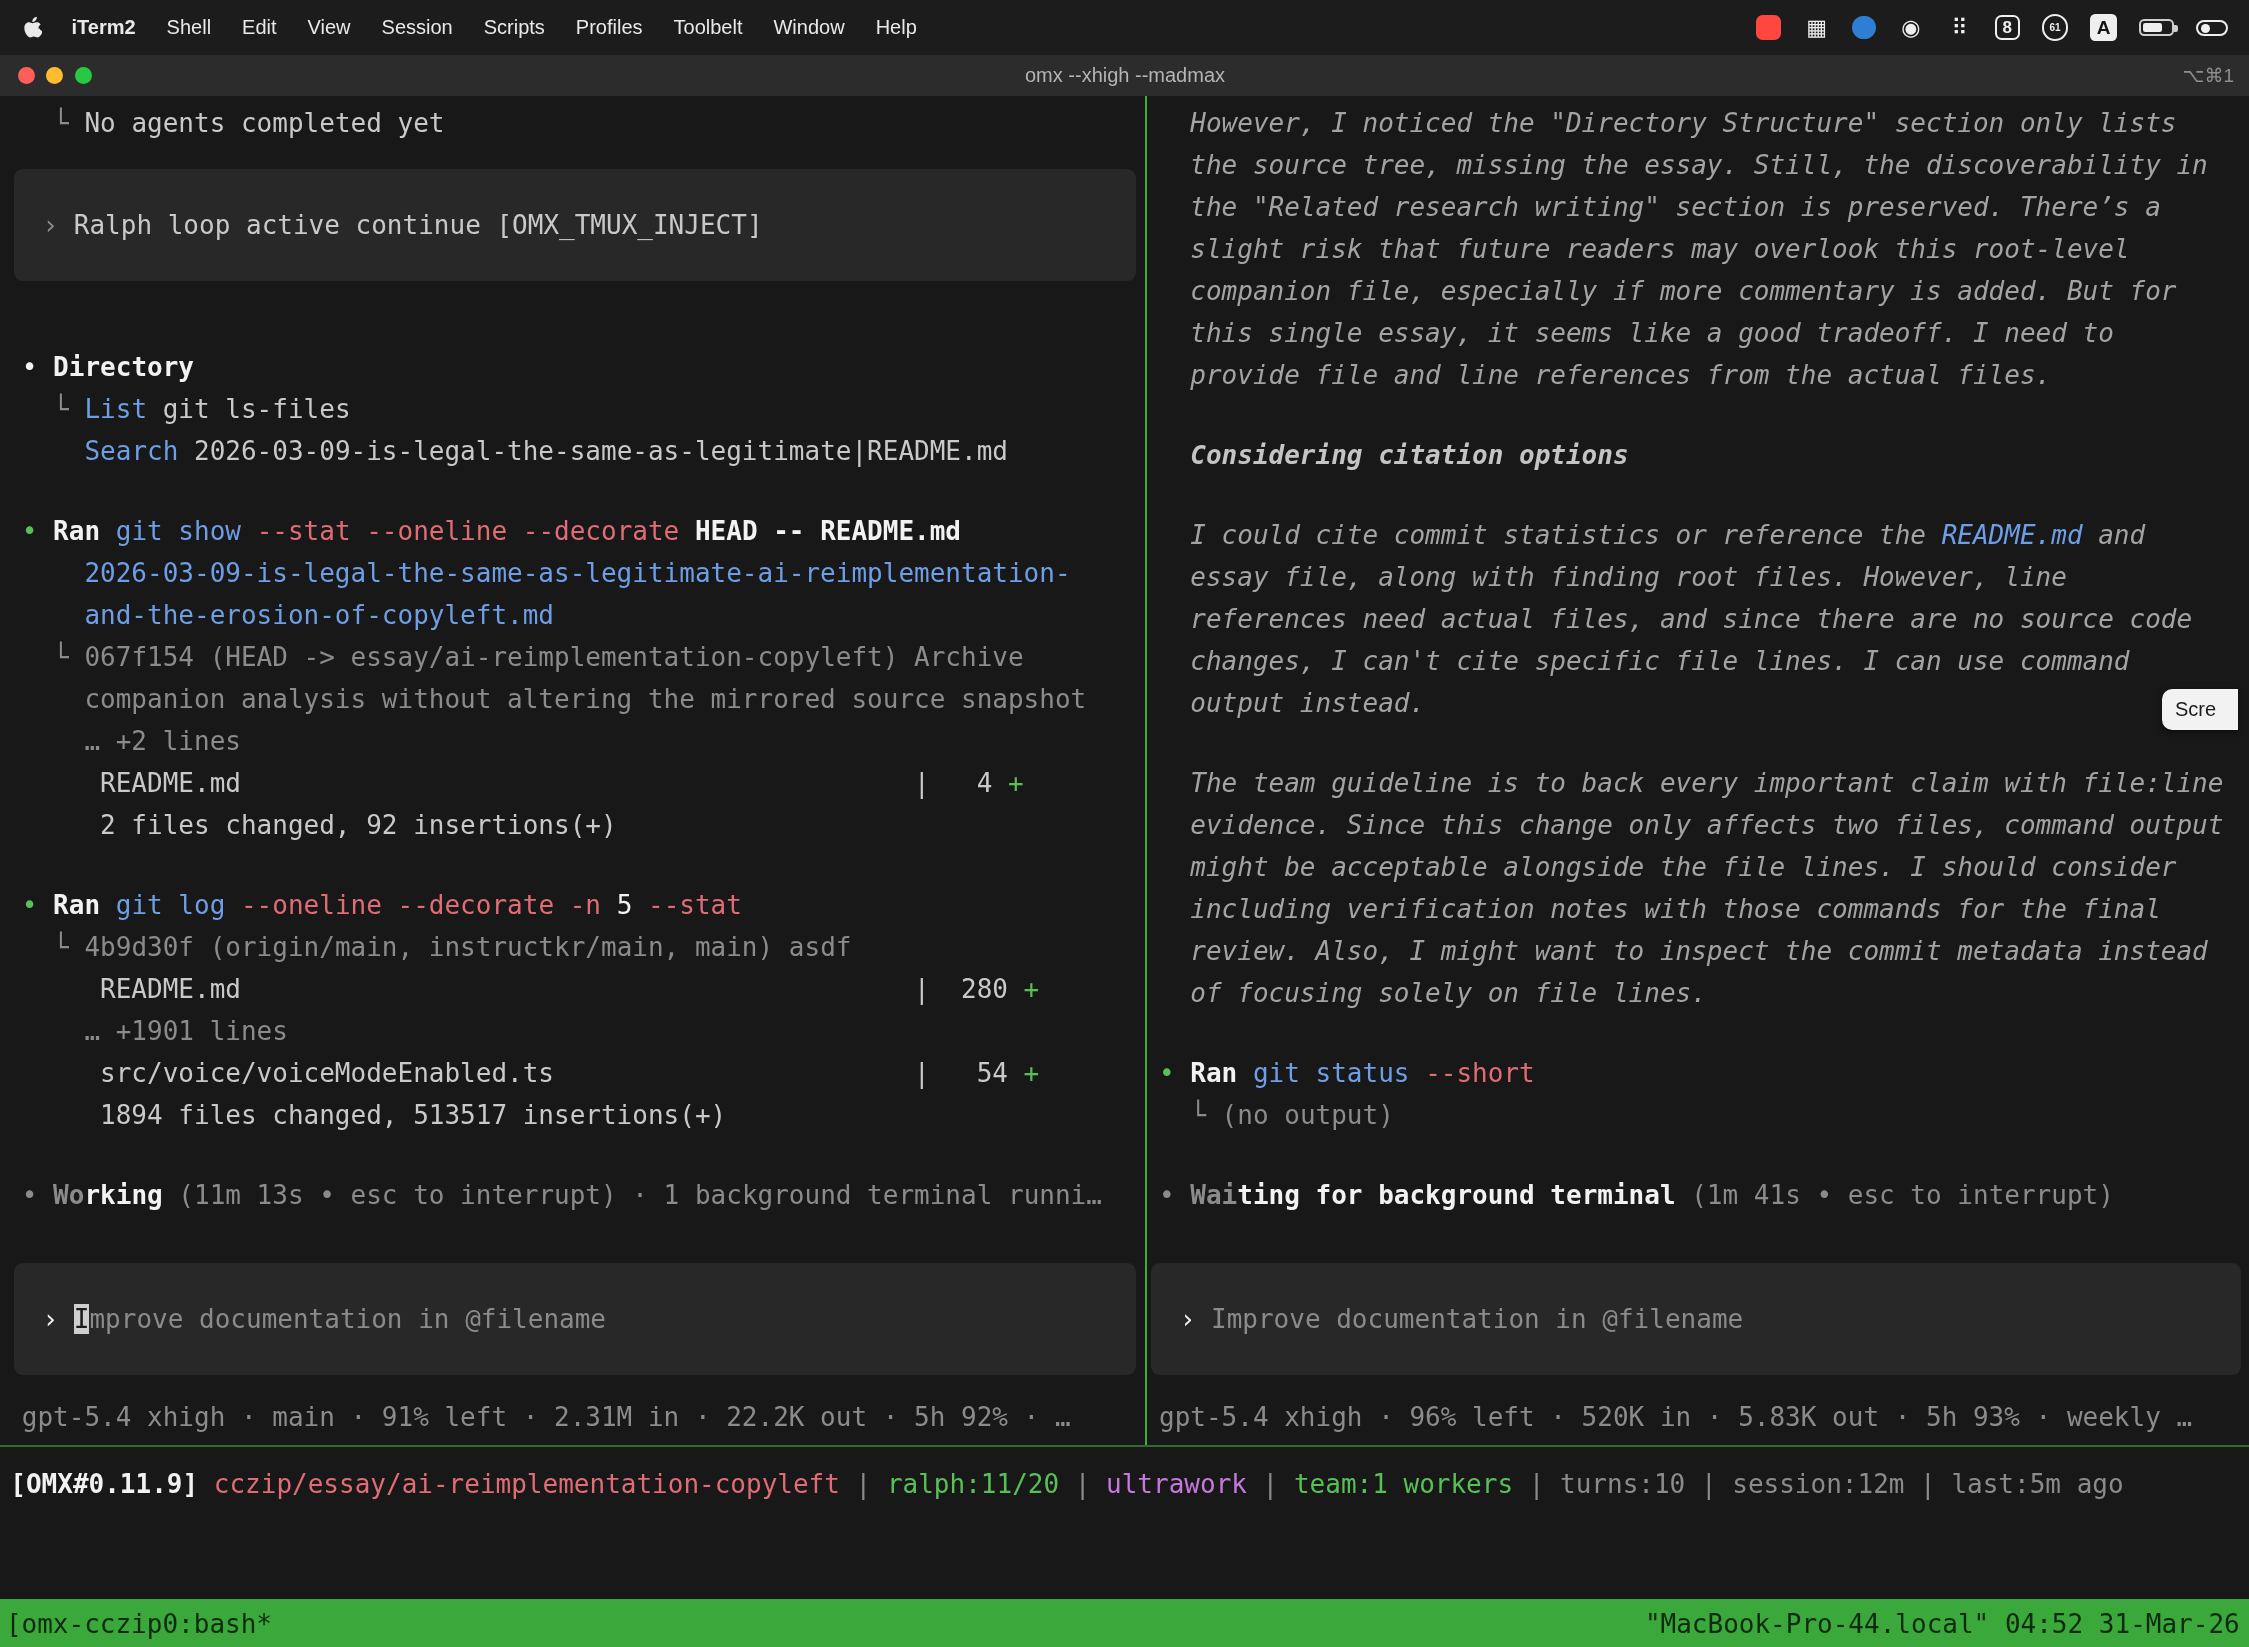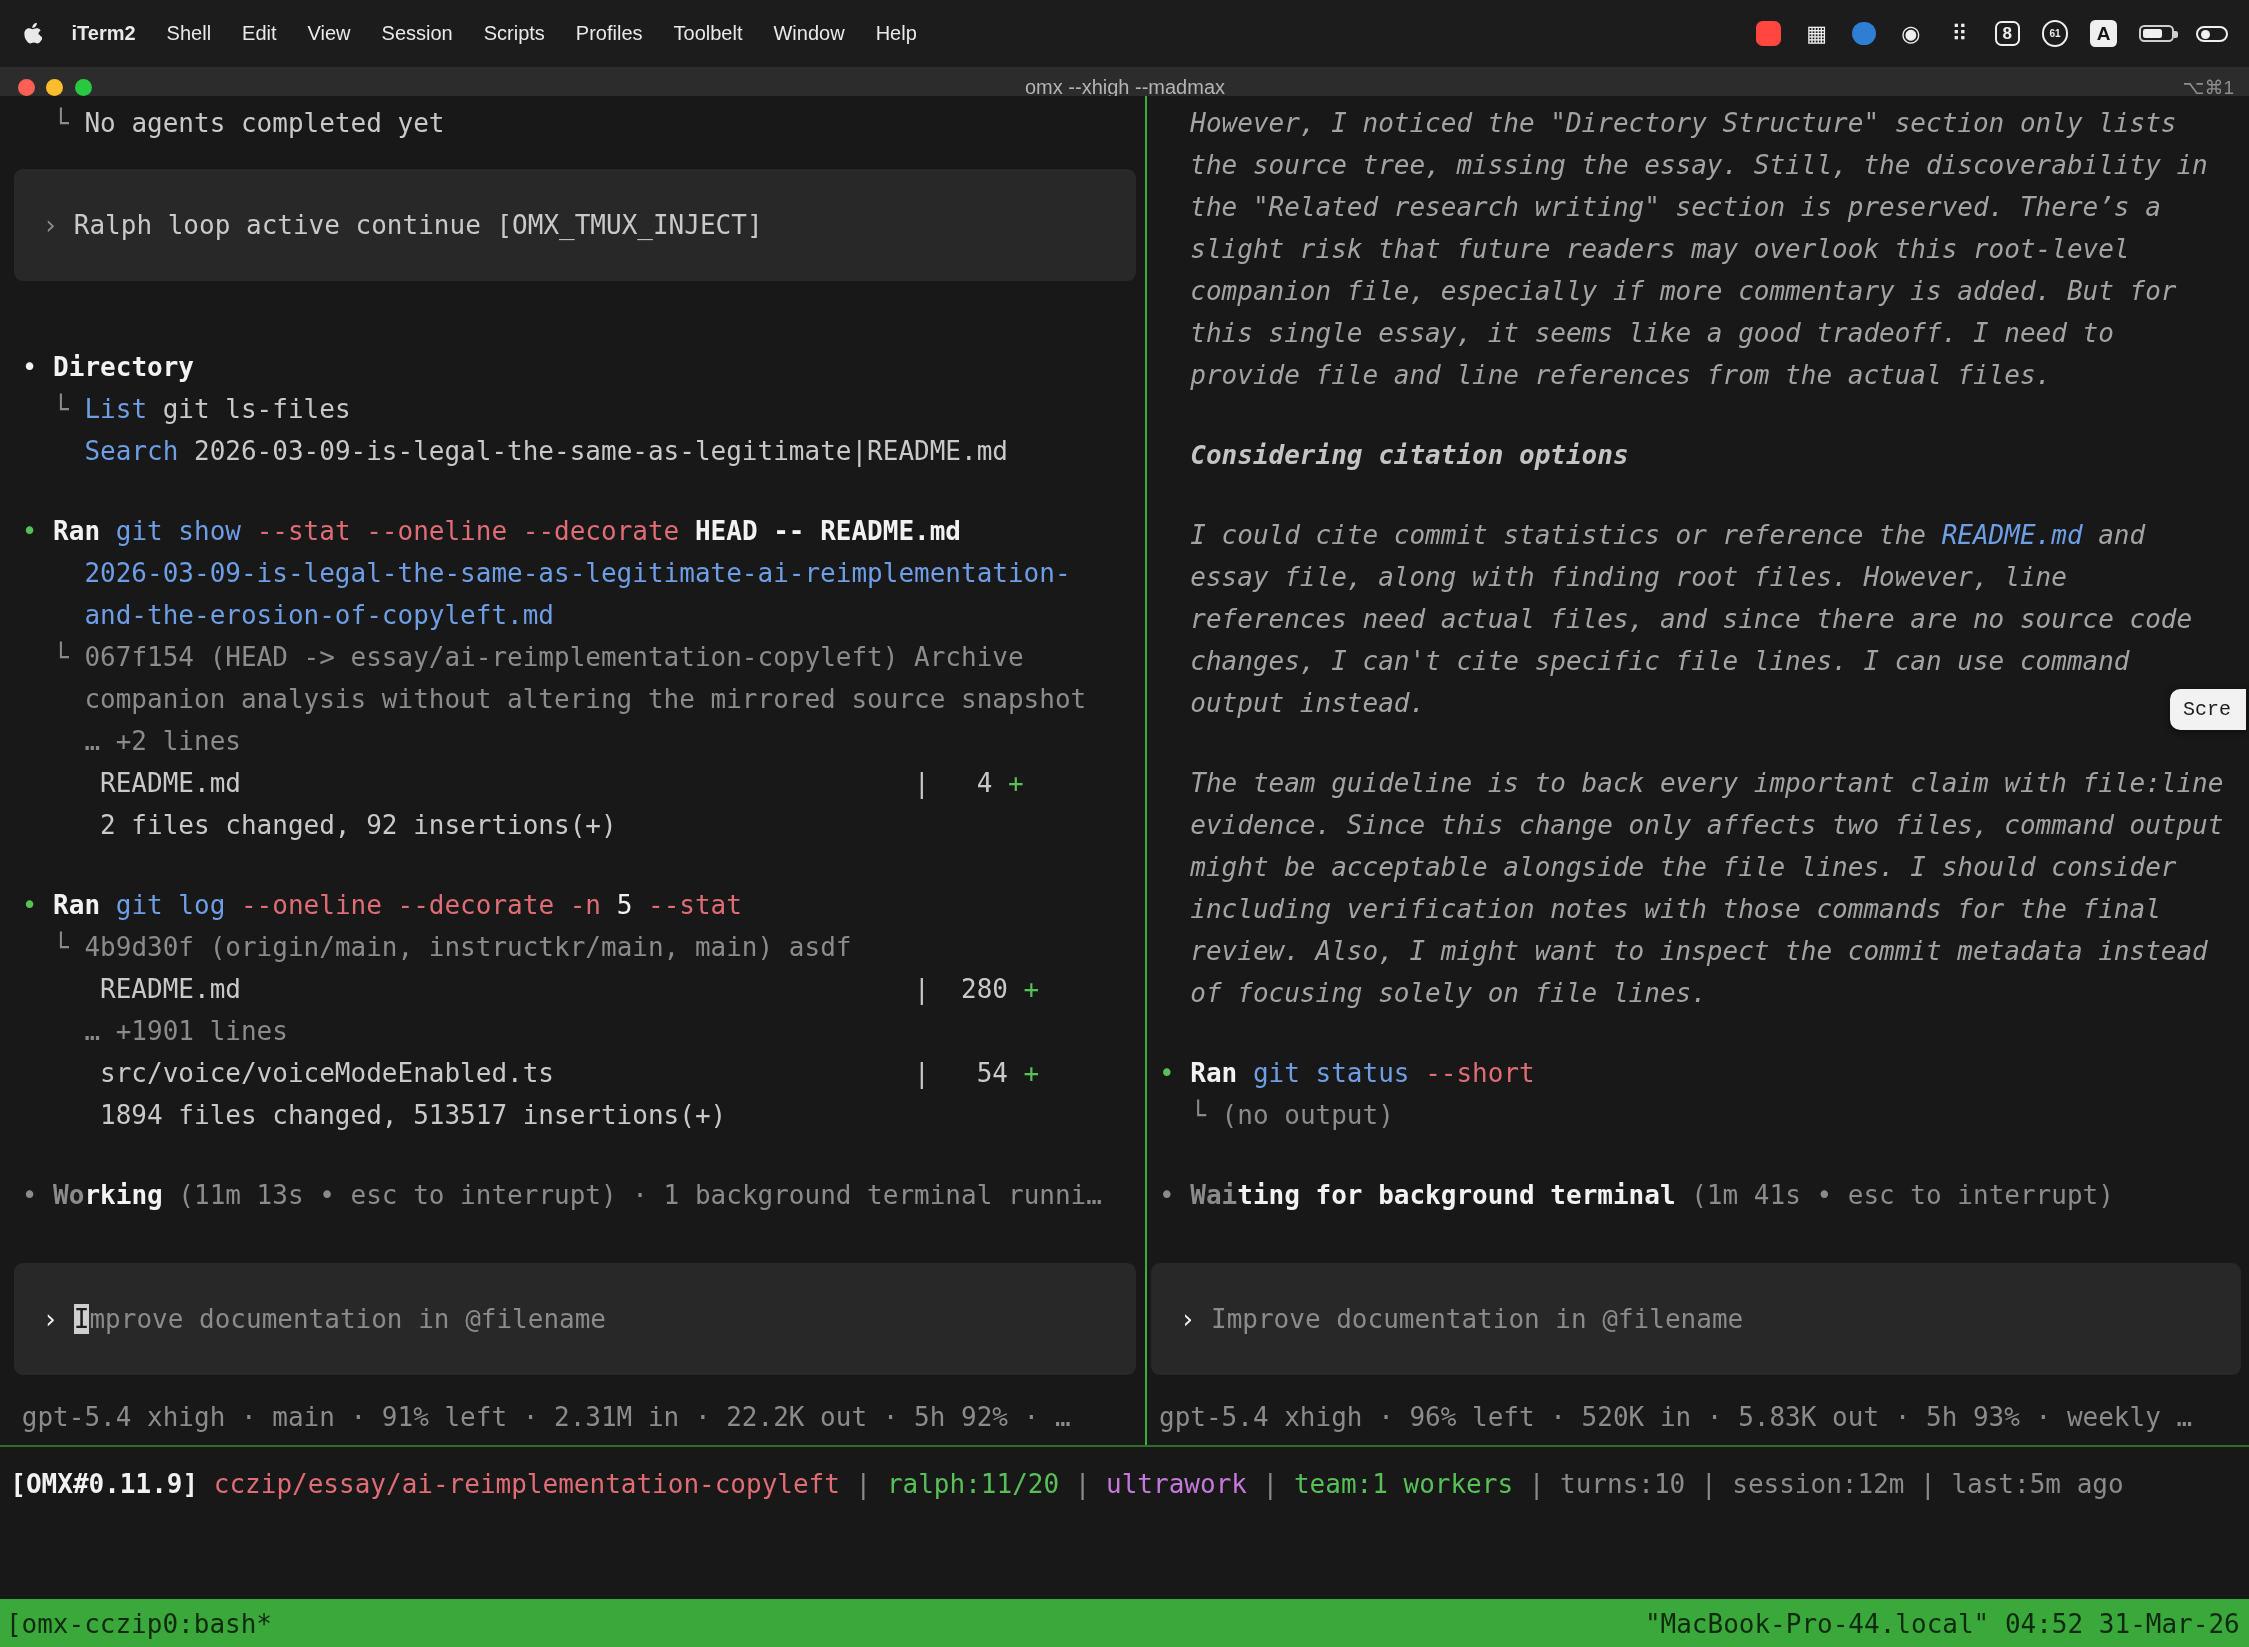--- a/index.html
+++ b/index.html
@@ -6,21 +6,21 @@
   body{
     width:2250px;height:1648px;overflow:hidden;position:relative;
     background:#181818;font-family:"Liberation Sans",sans-serif;
     -webkit-font-smoothing:antialiased;
   }
   .screen{position:absolute;inset:0;}
 
   
   .menubar{
     height:55px;background:#1c1c1c;color:#e9e9e9;
-    display:flex;align-items:center;padding:6px 22px;font-size:20px;
+    display:flex;align-items:center;padding:0 22px;font-size:20px;
   }
   .apple{display:inline-flex;align-items:center;margin-right:29.5px;}
   .menu-items{display:flex;align-items:center;}
   .menu-item{margin-right:31px;color:#e9e9e9;}
   .menu-item.active{font-weight:bold;}
   .status-icons{margin-left:auto;display:flex;align-items:center;}
   .sicon{
     display:inline-flex;align-items:center;justify-content:center;
     height:28px;min-width:26.6px;margin-left:22px;color:#efefef;font-size:22px;
     box-sizing:border-box;
@@ -92,22 +92,22 @@
     white-space:pre;padding-left:10.3px;margin-top:16px;color:#8b8b8b;
   }
   .tmuxbar{
     position:absolute;left:0;right:0;bottom:0;height:49px;background:#3aa83a;
     color:#0f2a0f;font-family:"DejaVu Sans Mono",monospace;font-size:26px;
     display:flex;align-items:center;justify-content:space-between;padding:0 10.3px 0 5.9px;
     white-space:pre;
   }
 
   .screentab{
-    position:absolute;top:689px;right:4px;width:63px;overflow:hidden;
-    background:#f2f2f2;color:#1c1c1c;font-size:20px;font-family:Liberation Mono, monospace;
+    position:absolute;top:689px;right:12px;width:63px;overflow:hidden;
+    background:#f2f2f2;color:#1c1c1c;font-size:20px;font-family:Liberation Sans, sans-serif;
     padding:8.9px 0 8.9px 13.3px;border-radius:10.3px 0 0 10.3px;white-space:nowrap;
     box-shadow:0 1.5px 5.9px rgba(0,0,0,.5);
   }
 </style>
 </head>
 <body>
 
 <div class="screen">
 
   <div class="menubar">

